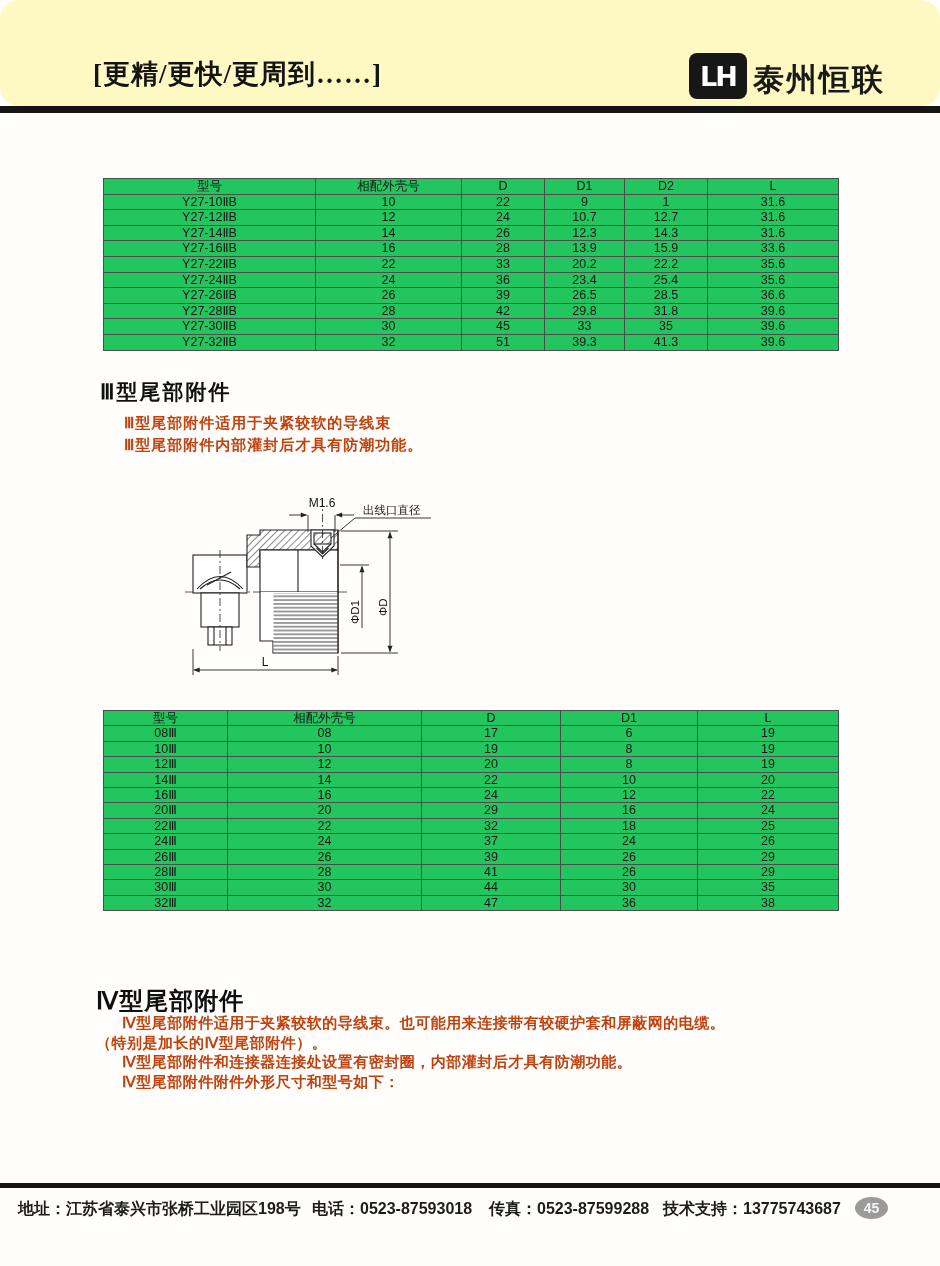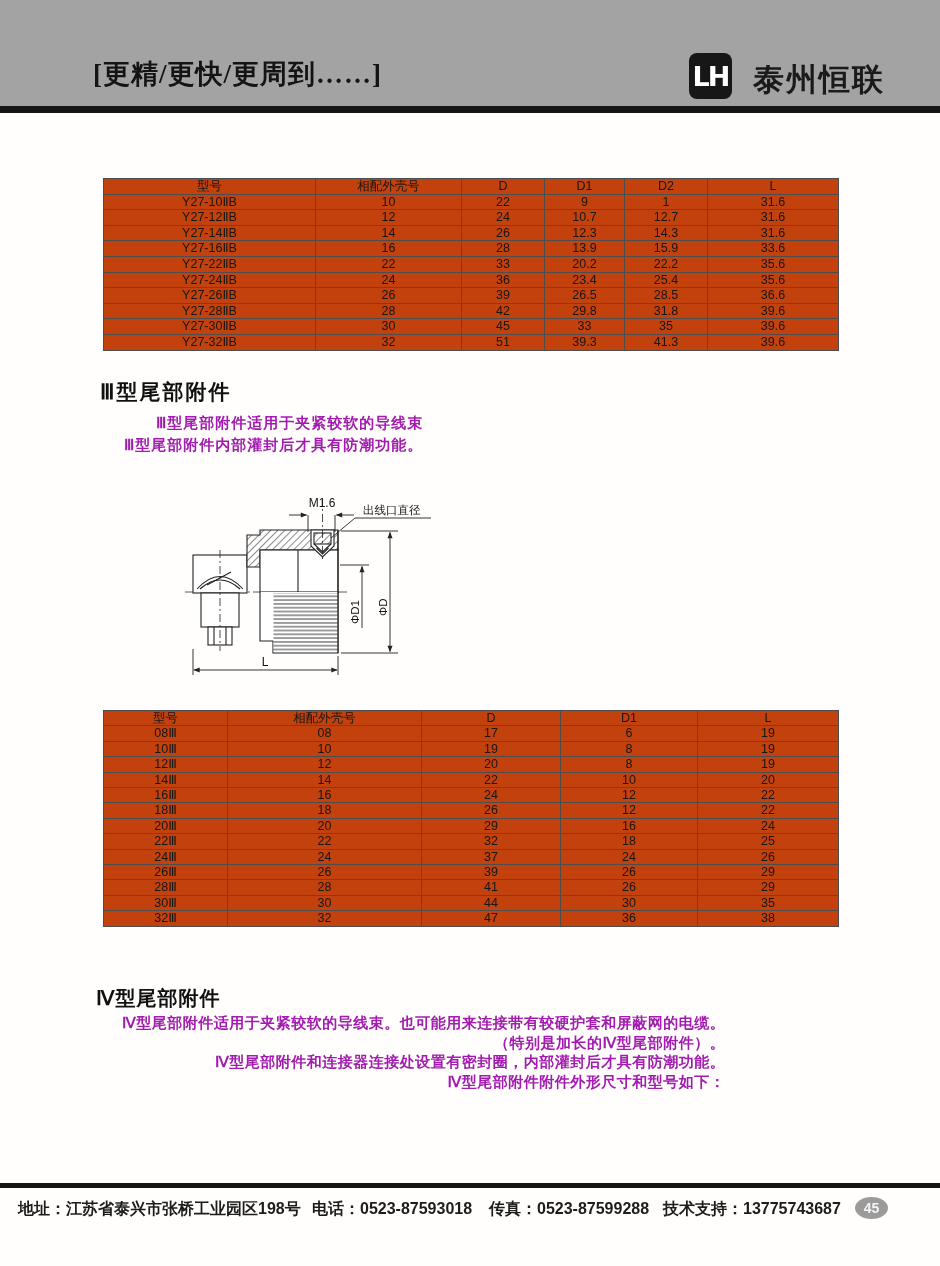--- a/index.html
+++ b/index.html
@@ -1,48 +1,48 @@
 <!DOCTYPE html>
 <html><head>
 <meta charset="utf-8">
 <style>
   html,body { margin:0; padding:0; background:#fff; }
   .page { position:relative; width:940px; height:1266px; background:#fffefc;
           font-family:"Liberation Sans", sans-serif; color:#1b1b1b; overflow:hidden; }
 
   
-  .header { position:absolute; left:0; top:0; width:940px; height:106px; background:#a3a3a3; }
+  .header { position:absolute; left:0; top:0; width:940px; height:106px; background:#fef9c3;border-radius:19px; }
   .slogan { position:absolute; left:93px; top:56px; font-family:"Liberation Serif", serif;
             font-size:27px; font-weight:700; letter-spacing:1px; color:#141414; white-space:nowrap; }
-  .logo-box { position:absolute; left:689px; top:53px; width:43px; height:46px; background:#171717;
+  .logo-box { position:absolute; left:689px; top:53px; width:58px; height:46px; background:#171717;
               border-radius:8px; display:flex; align-items:center; justify-content:center; }
   .logo-letters { color:#fff; font-family:"DejaVu Sans", sans-serif; font-weight:bold;
                   font-size:27px; letter-spacing:-2px; line-height:1; }
   .brand { position:absolute; left:753px; top:59px; font-size:31px; font-weight:bold;
            letter-spacing:2px; color:#1a1a1a; white-space:nowrap;text-align:right; }
 
   .bar { position:absolute; left:0; width:940px; background:#151515; }
   .bar-top { top:106px; height:7px; }
   .bar-bottom { top:1183px; height:5px; }
 
   
   table.spec { position:absolute; left:103px; width:735px; border-collapse:collapse;
-               table-layout:fixed; font-size:12.5px; color:#161616; background:#c2410c; }
+               table-layout:fixed; font-size:12.5px; color:#161616; background:#22c55e; }
   .spec th, .spec td { border:1px solid #4d4d4d; text-align:center; vertical-align:middle;
                        font-weight:normal; padding:0; overflow:hidden; white-space:nowrap; }
   #table1 { top:178px; }
   #table1 th, #table1 td { height:14.6px; line-height:14.6px; }
   #table2 { top:710px; }
   #table2 th, #table2 td { height:14.4px; line-height:14.4px; }
 
   
   .sec-title { position:absolute; font-weight:bold; color:#101010; white-space:nowrap;text-align:center; }
   #sec3-title { left:100px; top:378px; font-size:21px; letter-spacing:2px; }
-  #sec4-title { left:96px; top:985px; font-size:20px; letter-spacing:1px; }
-  .para { position:absolute; font-size:15px; font-weight:600; color:#a21caf; white-space:nowrap;text-align:right; }
+  #sec4-title { left:96px; top:985px; font-size:24px; letter-spacing:1px; }
+  .para { position:absolute; font-size:15px; font-weight:600; color:#c2410c; white-space:nowrap; }
   #sec3-para { left:124px; top:412px; line-height:22px; letter-spacing:1px; }
   #sec4-para { left:96px; top:1013px; line-height:19.5px; letter-spacing:0.5px; }
   #sec4-para .indent { padding-left:26px; }
 
   
   .diagram { position:absolute; left:185px; top:488px; }
   .diagram text { font-family:"Liberation Sans", sans-serif; fill:#111; stroke:none; }
 
   
   .footer-item { position:absolute; top:1199px; font-size:16px; font-weight:bold;
@@ -291,27 +291,20 @@
           <td>20</td>
         </tr>
         <tr>
           <td>16Ⅲ</td>
           <td>16</td>
           <td>24</td>
           <td>12</td>
           <td>22</td>
         </tr>
         <tr>
-          <td>18Ⅲ</td>
-          <td>18</td>
-          <td>26</td>
-          <td>12</td>
-          <td>22</td>
-        </tr>
-        <tr>
           <td>20Ⅲ</td>
           <td>20</td>
           <td>29</td>
           <td>16</td>
           <td>24</td>
         </tr>
         <tr>
           <td>22Ⅲ</td>
           <td>22</td>
           <td>32</td>

